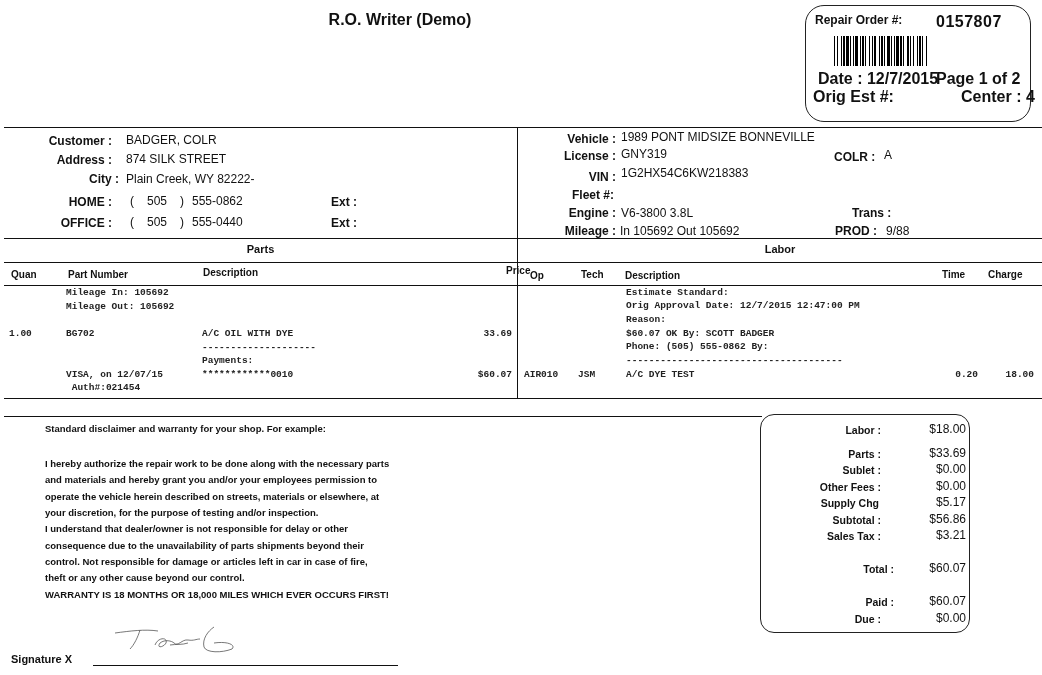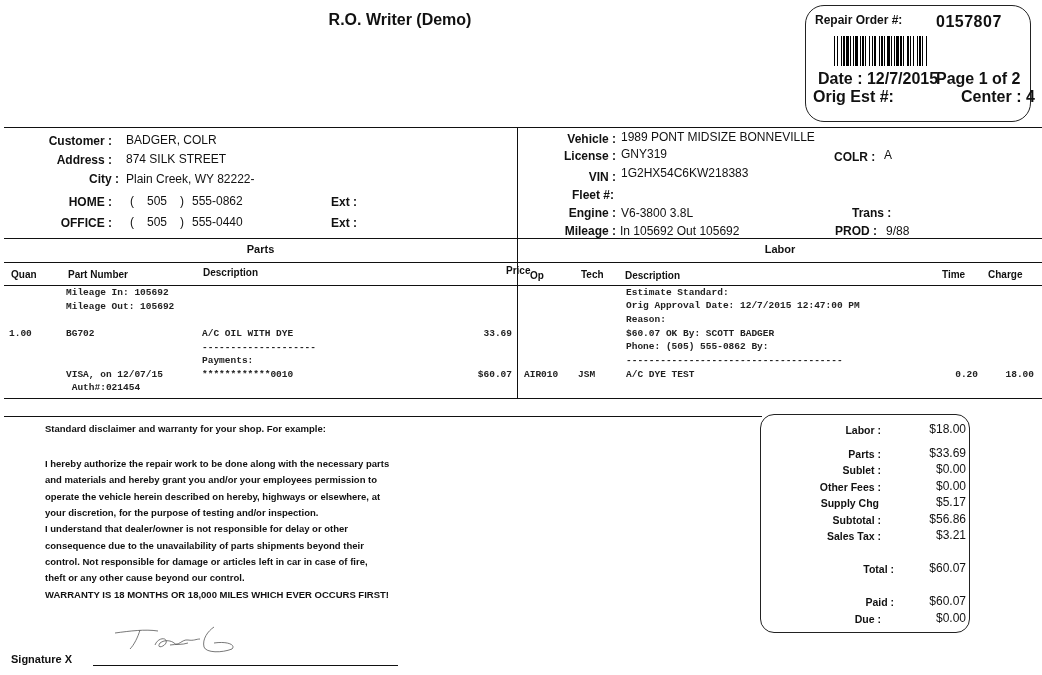--- a/index.html
+++ b/index.html
@@ -206,21 +206,21 @@
   <div class="abs mono" style="left:578px; top:369px;">JSM</div>
   <div class="abs mono" style="left:626px; top:369px;">A/C DYE TEST</div>
   <div class="abs mono" style="right:64px; top:369px;">0.20</div>
   <div class="abs mono" style="right:8px; top:369px;">18.00</div>
 </div>
 
 <div>
   <div class="abs disclaimer" style="top:423px;">Standard disclaimer and warranty for your shop. For example:</div>
   <div class="abs disclaimer" style="top:458px;">I hereby authorize the repair work to be done along with the necessary parts</div>
   <div class="abs disclaimer" style="top:474px;">and materials and hereby grant you and/or your employees permission to</div>
-  <div class="abs disclaimer" style="top:491px;">operate the vehicle herein described on hereby, highways or elsewhere, at</div>
+  <div class="abs disclaimer" style="top:491px;">operate the vehicle herein described on streets, materials or elsewhere, at</div>
   <div class="abs disclaimer" style="top:507px;">your discretion, for the purpose of testing and/or inspection.</div>
   <div class="abs disclaimer" style="top:523px;">I understand that dealer/owner is not responsible for delay or other</div>
   <div class="abs disclaimer" style="top:540px;">consequence due to the unavailability of parts shipments beyond their</div>
   <div class="abs disclaimer" style="top:556px;">control. Not responsible for damage or articles left in car in case of fire,</div>
   <div class="abs disclaimer" style="top:572px;">theft or any other cause beyond our control.</div>
   <div class="abs disclaimer" style="top:589px;">WARRANTY IS 18 MONTHS OR 18,000 MILES WHICH EVER OCCURS FIRST!</div>
 </div>
 
 <div id="totals-box" class="abs">
   <div class="tl" style="top:9px; right:88px;">Labor :</div>

